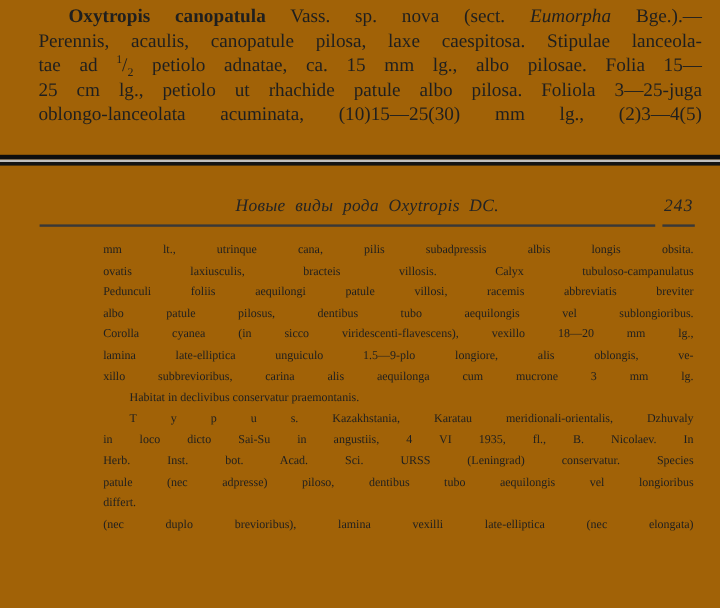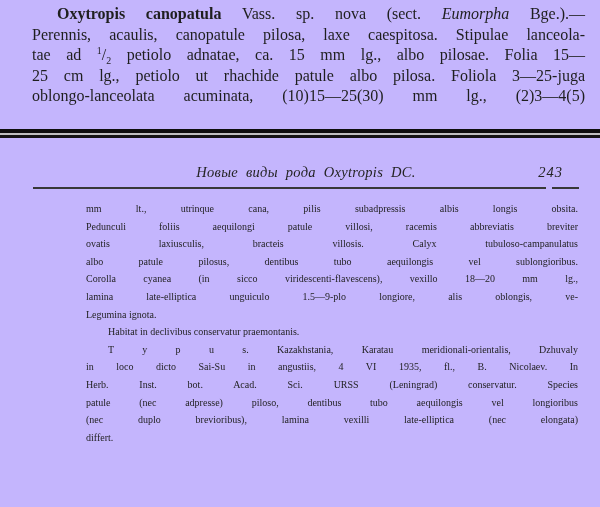--- a/index.html
+++ b/index.html
@@ -1,17 +1,17 @@
 <!DOCTYPE html>
 <html><head>
 <meta charset="utf-8">
 <style>
   html,body{margin:0;padding:0;background:#e8e8e8;}
   .page{
-    position:relative;width:600px;height:507px;background:#c4b5fd;
+    position:relative;width:600px;height:507px;background:#a16207;
     font-family:"Liberation Serif","DejaVu Serif",serif;color:#1f1f1f;
     overflow:hidden;
   }
   
   .topfrag{position:absolute;left:32px;top:4px;width:553px;
     font-size:16px;line-height:20.6px;}
   
   .bodytext{position:absolute;left:86px;top:200px;width:492px;
     font-size:10px;line-height:17.6px;}
   .line{text-align:justify;text-align-last:justify;}
@@ -24,21 +24,21 @@
   .sub{font-size:62%;vertical-align:sub;line-height:0;}
   
   .sep{position:absolute;left:0;top:129px;width:600px;}
   .sep-top{height:4px;background:#0e0e0e;}
   .sep-mid{height:2px;background:#bfbfbf;}
   .sep-bot{height:3px;background:#141414;}
   
   .rhead{position:absolute;left:33px;top:164px;width:546px;height:18px;
     font-style:italic;font-size:14.5px;color:#242424;}
   .rtitle{position:absolute;left:0;right:0;text-align:center;word-spacing:4px;letter-spacing:0.3px;}
-  .rpage{position:absolute;right:16px;top:0;letter-spacing:1px;}
+  .rpage{position:absolute;right:1px;top:0;letter-spacing:1px;}
   .hrule{position:absolute;left:33px;top:187px;width:546px;display:flex;gap:6px;}
   .hrule-long{flex:1;height:2px;background:#383838;}
   .hrule-short{width:27px;height:2px;background:#383838;}
 </style>
 </head>
 <body>
 
 <div class="page">
 
   <div class="topfrag">
@@ -60,28 +60,28 @@
     <div class="rpage">243</div>
   </div>
 
   <div class="hrule">
     <div class="hrule-long"></div>
     <div class="hrule-short"></div>
   </div>
 
   <div class="bodytext">
     <div class="line bline"><span>mm lt., utrinque cana, pilis subadpressis albis longis obsita.</span></div>
+    <div class="line bline"><span>ovatis laxiusculis, bracteis villosis. Calyx tubuloso-campanulatus</span></div>
     <div class="line bline"><span>Pedunculi foliis aequilongi patule villosi, racemis abbreviatis breviter</span></div>
-    <div class="line bline"><span>ovatis laxiusculis, bracteis villosis. Calyx tubuloso-campanulatus</span></div>
     <div class="line bline"><span>albo patule pilosus, dentibus tubo aequilongis vel sublongioribus.</span></div>
     <div class="line bline"><span>Corolla cyanea (in sicco viridescenti-flavescens), vexillo 18—20 mm lg.,</span></div>
     <div class="line bline"><span>lamina late-elliptica unguiculo 1.5—9-plo longiore, alis oblongis, ve-</span></div>
-    <div class="line bline end"><span>Legumina ignota.</span></div>
+    <div class="line bline"><span>xillo subbrevioribus, carina alis aequilonga cum mucrone 3 mm lg.</span></div>
     <div class="line bline ind end"><span>Habitat in declivibus conservatur praemontanis.</span></div>
     <div class="line bline ind"><span>T y p u s.  Kazakhstania, Karatau meridionali-orientalis, Dzhuvaly</span></div>
     <div class="line bline"><span>in loco dicto Sai-Su in angustiis, 4 VI 1935, fl., B. Nicolaev. In</span></div>
     <div class="line bline"><span>Herb. Inst. bot. Acad. Sci. URSS (Leningrad) conservatur. Species</span></div>
     <div class="line bline"><span>patule (nec adpresse) piloso, dentibus tubo aequilongis vel longioribus</span></div>
+    <div class="line bline end"><span>differt.</span></div>
     <div class="line bline"><span>(nec duplo brevioribus), lamina vexilli late-elliptica (nec elongata)</span></div>
-    <div class="line bline end"><span>differt.</span></div>
   </div>
 
 </div>
 
 </body></html>

